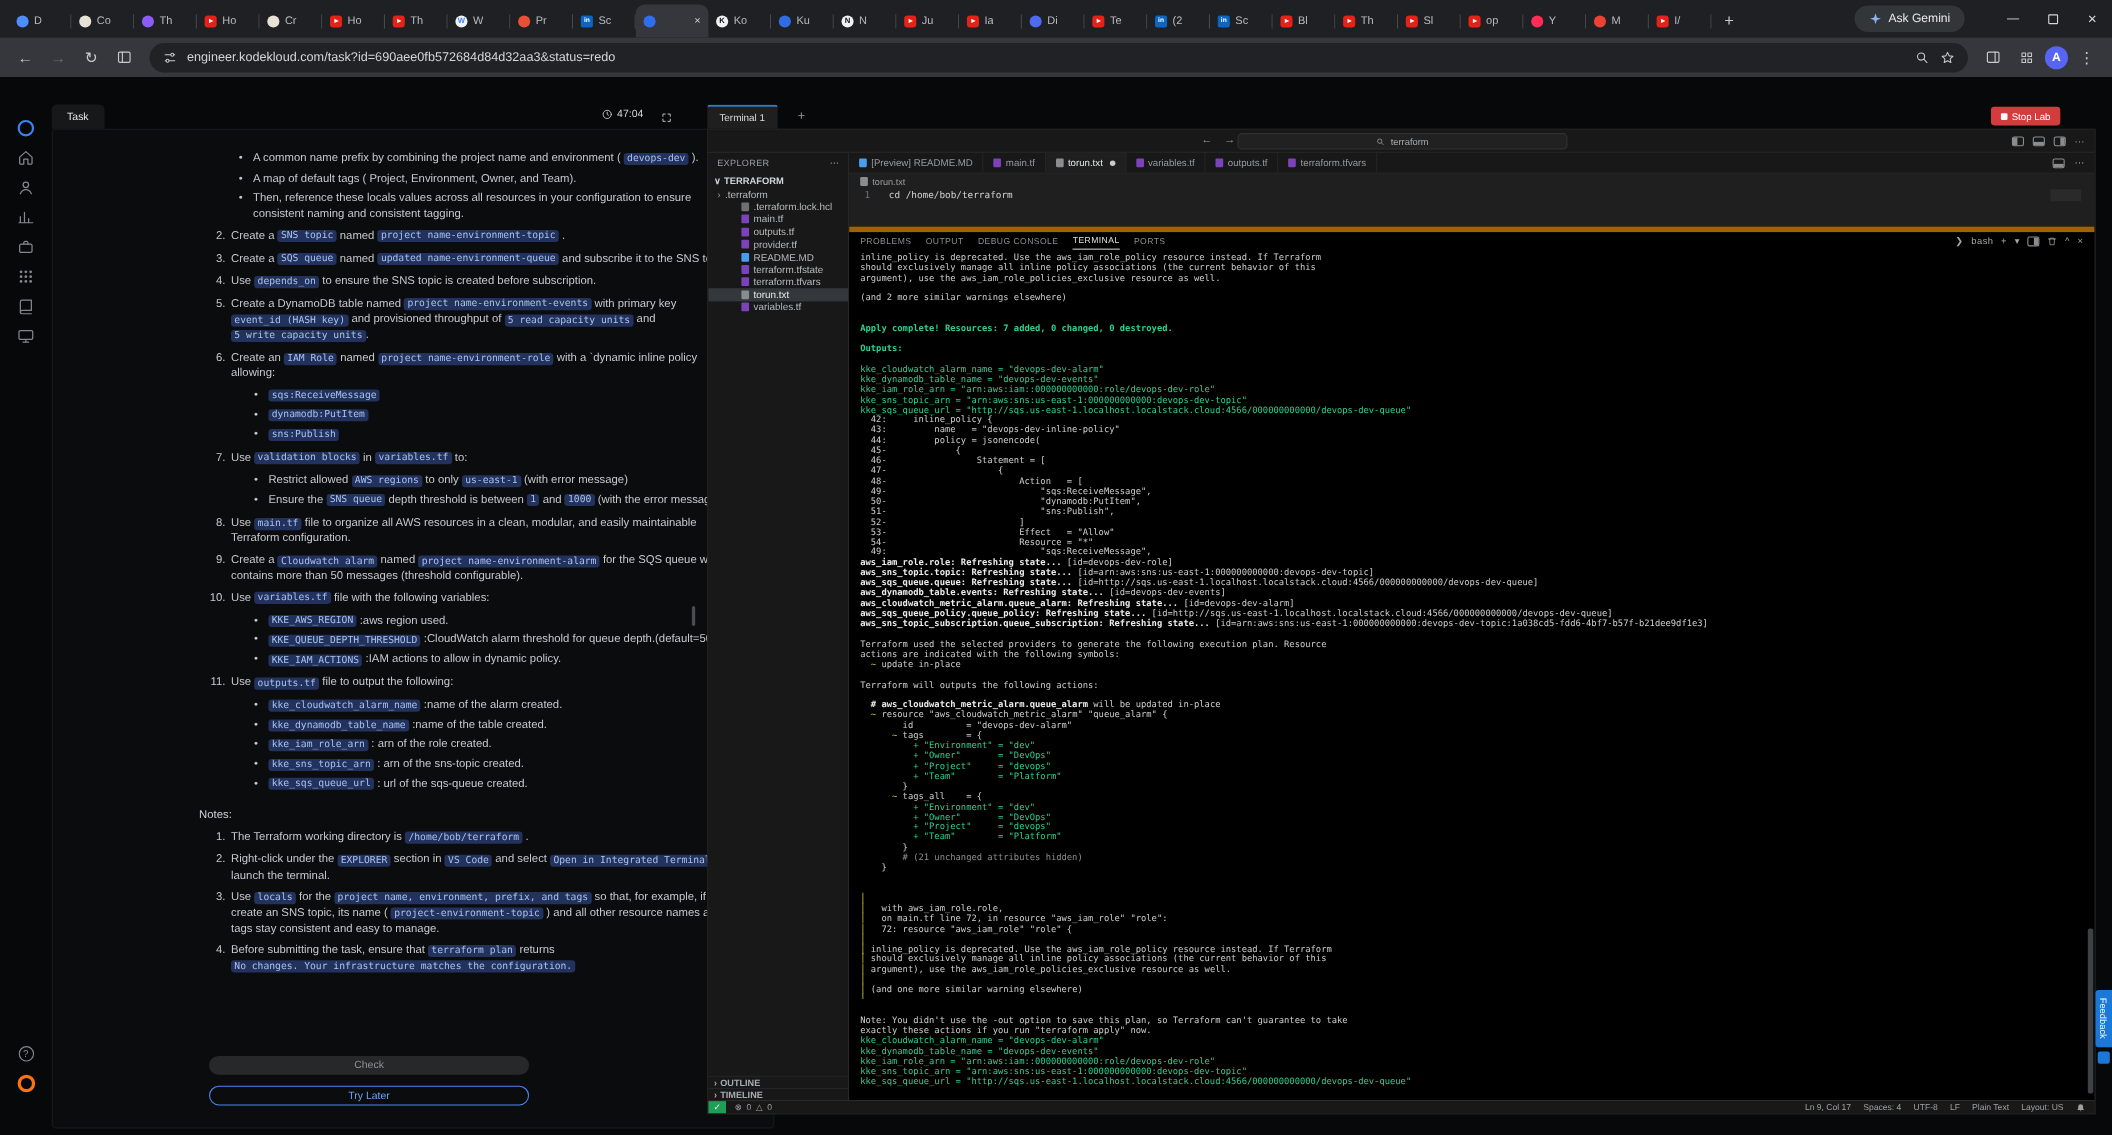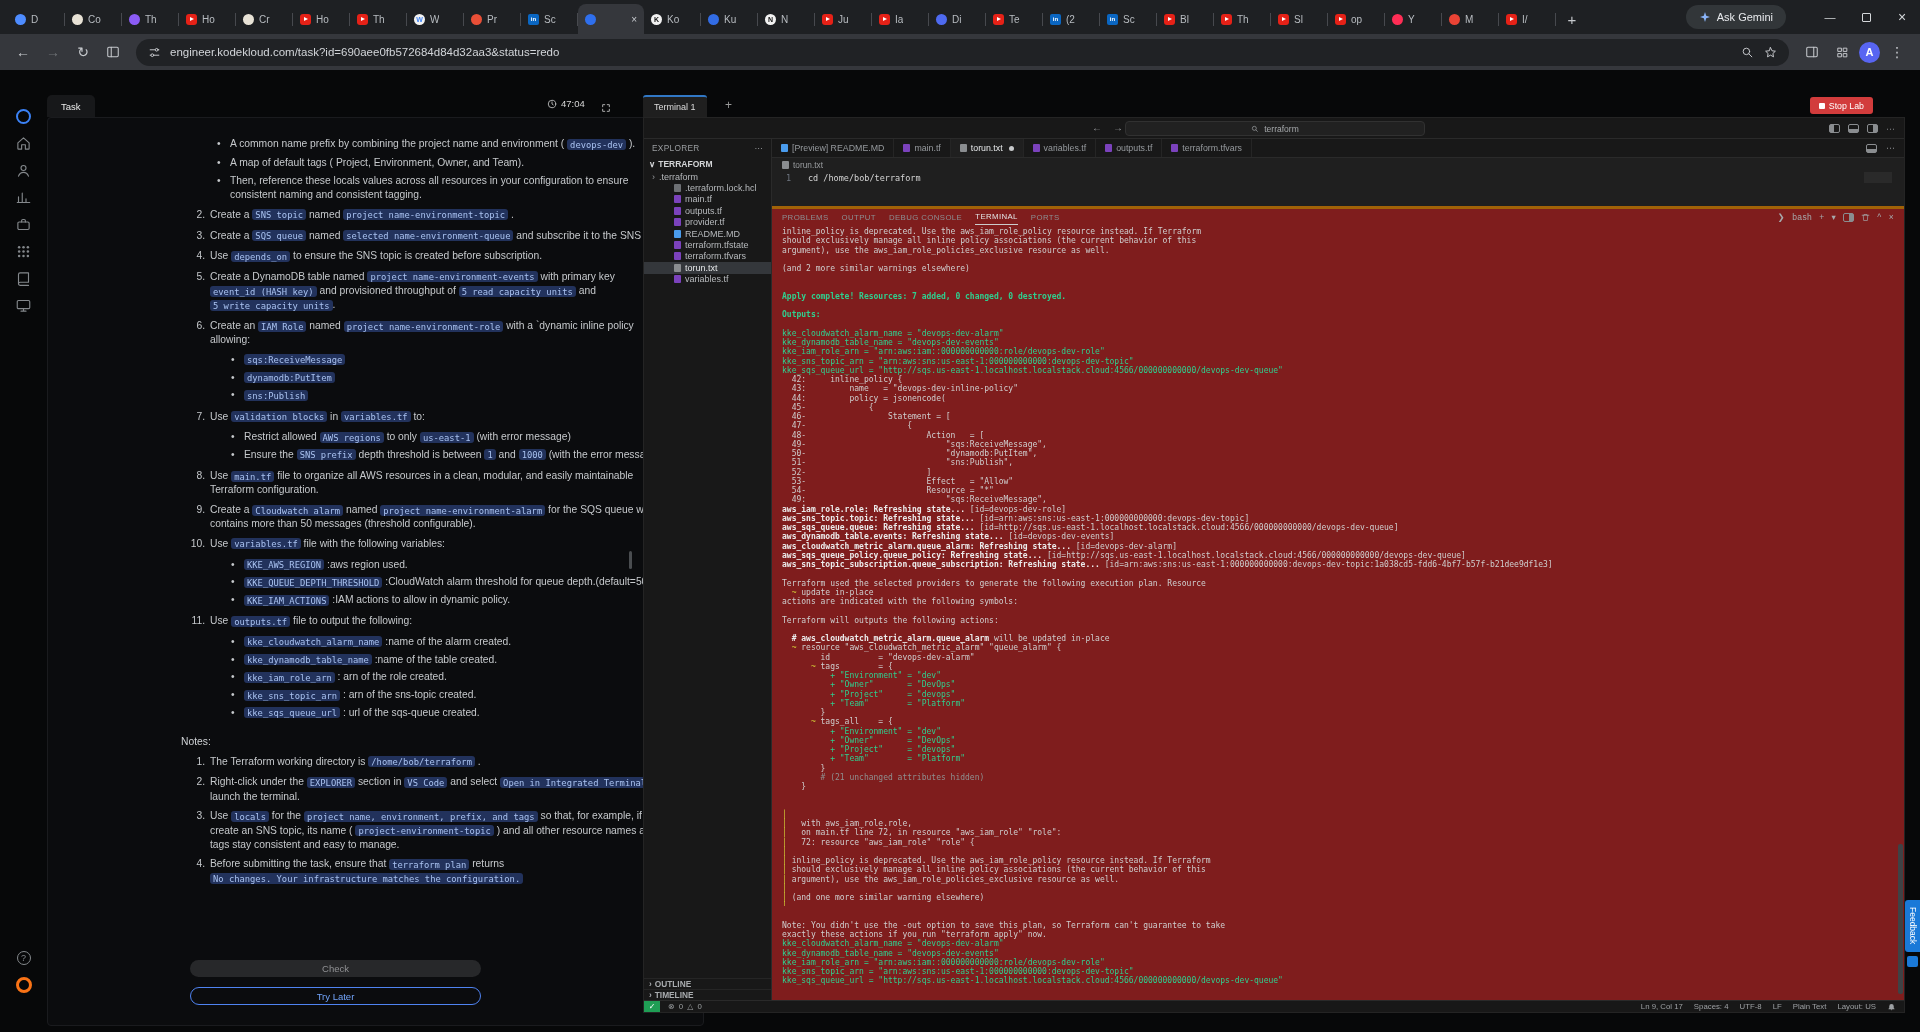--- a/index.html
+++ b/index.html
@@ -106,21 +106,21 @@
 .etab{display:flex;align-items:center;gap:4px;padding:0 9px;font-size:8.8px;color:#969a9e;border-right:1px solid #252525;white-space:nowrap}
 .etab.active{background:#1f1f1f;color:#e6e8ea}
 .dirty{width:5px;height:5px;border-radius:50%;background:#c8cacc;margin-left:2px}
 .etabs-right{margin-left:auto;display:flex;gap:9px;padding-right:9px;color:#9a9da0;align-items:center;font-size:9px}
 .bcrumb{height:13px;display:flex;align-items:center;gap:4px;padding-left:10px;font-size:8.3px;color:#9a9da0;background:#1f1f1f}
 .codearea{position:relative;height:14px;font-family:"DejaVu Sans Mono",monospace;font-size:8.5px;line-height:14px}
 .lnum{position:absolute;left:14px;color:#6e7681}
 .ltext{position:absolute;left:36px;color:#d4d4d4}
 .minimap{position:absolute;right:12px;top:1px;width:28px;height:11px;background:#2a2a2a}
 
-.panel{position:absolute;left:0;right:0;top:67px;bottom:0;background:#7f1d1d;border-top:3px solid #a16207}
+.panel{position:absolute;left:0;right:0;top:67px;bottom:0;background:#000000;border-top:5px solid #a16207}
 .ptabs{height:16px;display:flex;align-items:stretch;gap:13px;padding-left:10px;font-size:7.8px;letter-spacing:.4px;color:#8c8f93}
 .ptab{display:flex;align-items:center}
 .ptab.active{color:#e2e4e6;border-bottom:1px solid #cccccc}
 .pright{margin-left:auto;display:flex;align-items:center;gap:7px;padding-right:10px;color:#a6a9ac;font-size:8.5px}
 .pright svg{stroke:#a6a9ac;fill:none;stroke-width:1.8;stroke-linecap:round}
 #term{position:absolute;left:0;right:8px;top:16px;bottom:0;padding:2px 0 0 10px;overflow:hidden;font-family:"DejaVu Sans Mono",monospace;font-size:8px}
 .tl{white-space:pre;height:9.26px;line-height:9.26px}
 .t-w{color:#cfcfcf}
 .t-b{color:#ececec;font-weight:bold}
 .t-g{color:#2fd08f}
@@ -407,21 +407,21 @@
             <li>A common name prefix by combining the project name and environment ( <span class="chip">devops-dev</span> ).</li>
             <li>A map of default tags ( Project, Environment, Owner, and Team).</li>
             <li>Then, reference these locals values across all resources in your configuration to ensure consistent naming and consistent tagging.</li>
           </ul>
           <div class="titem">
             <span class="tnum">2.</span>
             <span>Create a <span class="chip">SNS topic</span> named <span class="chip">project name-environment-topic</span> .</span>
           </div>
           <div class="titem">
             <span class="tnum">3.</span>
-            <span>Create a <span class="chip">SQS queue</span> named <span class="chip">selected name-environment-queue</span> and subscribe it to the SNS topic.</span>
+            <span>Create a <span class="chip">SQS queue</span> named <span class="chip">updated name-environment-queue</span> and subscribe it to the SNS topic.</span>
           </div>
           <div class="titem">
             <span class="tnum">4.</span>
             <span>Use <span class="chip">depends_on</span> to ensure the SNS topic is created before subscription.</span>
           </div>
           <div class="titem">
             <span class="tnum">5.</span>
             <span>Create a DynamoDB table named <span class="chip">project name-environment-events</span> with primary key <span class="chip">event_id (HASH key)</span> and provisioned throughput of <span class="chip">5 read capacity units</span> and <span class="chip">5 write capacity units</span>.</span>
           </div>
           <div class="titem">
@@ -432,21 +432,21 @@
             <li><span class="chip">sqs:ReceiveMessage</span></li>
             <li><span class="chip">dynamodb:PutItem</span></li>
             <li><span class="chip">sns:Publish</span></li>
           </ul>
           <div class="titem">
             <span class="tnum">7.</span>
             <span>Use <span class="chip">validation blocks</span> in <span class="chip">variables.tf</span> to:</span>
           </div>
           <ul class="tbul sub">
             <li>Restrict allowed <span class="chip">AWS regions</span> to only <span class="chip">us-east-1</span> (with error message)</li>
-            <li>Ensure the <span class="chip">SNS prefix</span> depth threshold is between <span class="chip">1</span> and <span class="chip">1000</span> (with the error message).</li>
+            <li>Ensure the <span class="chip">SNS queue</span> depth threshold is between <span class="chip">1</span> and <span class="chip">1000</span> (with the error message).</li>
           </ul>
           <div class="titem">
             <span class="tnum">8.</span>
             <span>Use <span class="chip">main.tf</span> file to organize all AWS resources in a clean, modular, and easily maintainable Terraform configuration.</span>
           </div>
           <div class="titem">
             <span class="tnum">9.</span>
             <span>Create a <span class="chip">Cloudwatch alarm</span> named <span class="chip">project name-environment-alarm</span> for the SQS queue when it contains more than 50 messages (threshold configurable).</span>
           </div>
           <div class="titem">
@@ -678,22 +678,22 @@
               <div class="tl"><span class="t-w">  49:                             "sqs:ReceiveMessage",</span></div>
               <div class="tl"><span class="t-b">aws_iam_role.role: Refreshing state...</span><span class="t-w"> [id=devops-dev-role]</span></div>
               <div class="tl"><span class="t-b">aws_sns_topic.topic: Refreshing state...</span><span class="t-w"> [id=arn:aws:sns:us-east-1:000000000000:devops-dev-topic]</span></div>
               <div class="tl"><span class="t-b">aws_sqs_queue.queue: Refreshing state...</span><span class="t-w"> [id=http://sqs.us-east-1.localhost.localstack.cloud:4566/000000000000/devops-dev-queue]</span></div>
               <div class="tl"><span class="t-b">aws_dynamodb_table.events: Refreshing state...</span><span class="t-w"> [id=devops-dev-events]</span></div>
               <div class="tl"><span class="t-b">aws_cloudwatch_metric_alarm.queue_alarm: Refreshing state...</span><span class="t-w"> [id=devops-dev-alarm]</span></div>
               <div class="tl"><span class="t-b">aws_sqs_queue_policy.queue_policy: Refreshing state...</span><span class="t-w"> [id=http://sqs.us-east-1.localhost.localstack.cloud:4566/000000000000/devops-dev-queue]</span></div>
               <div class="tl"><span class="t-b">aws_sns_topic_subscription.queue_subscription: Refreshing state...</span><span class="t-w"> [id=arn:aws:sns:us-east-1:000000000000:devops-dev-topic:1a038cd5-fdd6-4bf7-b57f-b21dee9df1e3]</span></div>
               <div class="tl"></div>
               <div class="tl"><span class="t-w">Terraform used the selected providers to generate the following execution plan. Resource</span></div>
+              <div class="tl"><span class="t-w">actions are indicated with the following symbols:</span></div>
               <div class="tl"><span class="t-y">  ~</span><span class="t-w"> update in-place</span></div>
-              <div class="tl"><span class="t-w">actions are indicated with the following symbols:</span></div>
               <div class="tl"></div>
               <div class="tl"><span class="t-w">Terraform will outputs the following actions:</span></div>
               <div class="tl"></div>
               <div class="tl"><span class="t-b">  # aws_cloudwatch_metric_alarm.queue_alarm</span><span class="t-w"> will be updated in-place</span></div>
               <div class="tl"><span class="t-y">  ~</span><span class="t-w"> resource "aws_cloudwatch_metric_alarm" "queue_alarm" {</span></div>
               <div class="tl"><span class="t-w">        id          = "devops-dev-alarm"</span></div>
               <div class="tl"><span class="t-y">      ~</span><span class="t-w"> tags        = {</span></div>
               <div class="tl"><span class="t-g">          + "Environment" = "dev"</span></div>
               <div class="tl"><span class="t-g">          + "Owner"       = "DevOps"</span></div>
               <div class="tl"><span class="t-g">          + "Project"     = "devops"</span></div>

